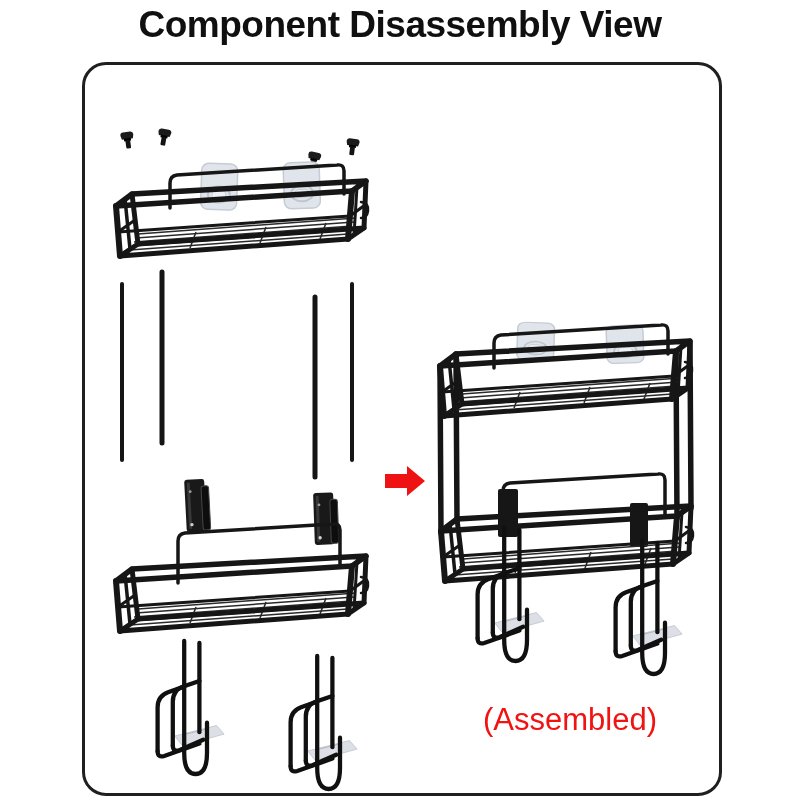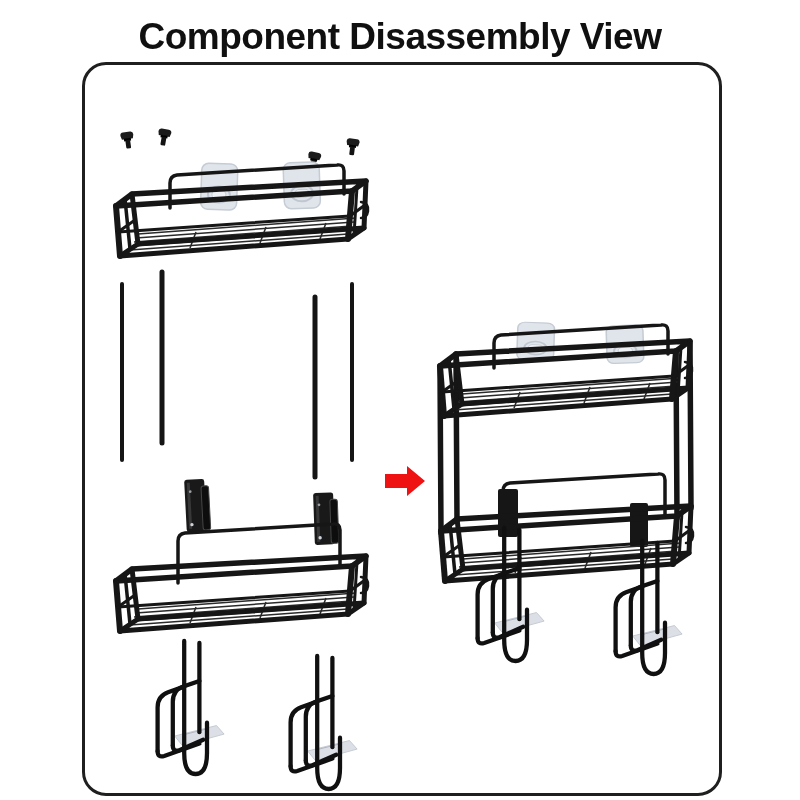--- a/index.html
+++ b/index.html
@@ -1,18 +1,18 @@
 <!DOCTYPE html>
 <html><head>
 <meta charset="utf-8">
 <style>
   html,body{margin:0;padding:0;background:#ffffff;width:800px;height:800px;overflow:hidden;
     font-family:"Liberation Sans", sans-serif;}
   .page{position:relative;width:800px;height:800px;background:#fff;}
-  .title{position:absolute;left:0;top:16px;width:800px;text-align:center;
+  .title{position:absolute;left:0;top:4px;width:800px;text-align:center;
     font-size:37px;font-weight:bold;color:#101010;letter-spacing:-0.5px;}
   .frame{position:absolute;left:82px;top:62px;width:634px;height:728px;
     border:3px solid #1f1f1f;border-radius:24px;background:#fff;}
   .diagram-svg{position:absolute;left:0;top:0;width:800px;height:800px;}
   .assembled-label{position:absolute;left:445px;top:702px;width:250px;text-align:center;
     font-size:31px;color:#f11212;font-weight:normal;}
 </style>
 </head>
 <body>
 
@@ -151,13 +151,14 @@
         <rect x="61" y="-14" width="20" height="48" rx="2" fill="#161616"></rect>
         <rect x="193" y="0" width="18" height="44" rx="2" fill="#161616"></rect>
         <use href="#basket"></use>
       </g>
 
       <use href="#hook" transform="translate(470,528) scale(0.95)"></use>
       <use href="#hook" transform="translate(608,541) scale(0.95)"></use>
     </g>
   </svg>
 
+  <div class="assembled-label">(Assembled)</div>
 </div>
 
 </body></html>

